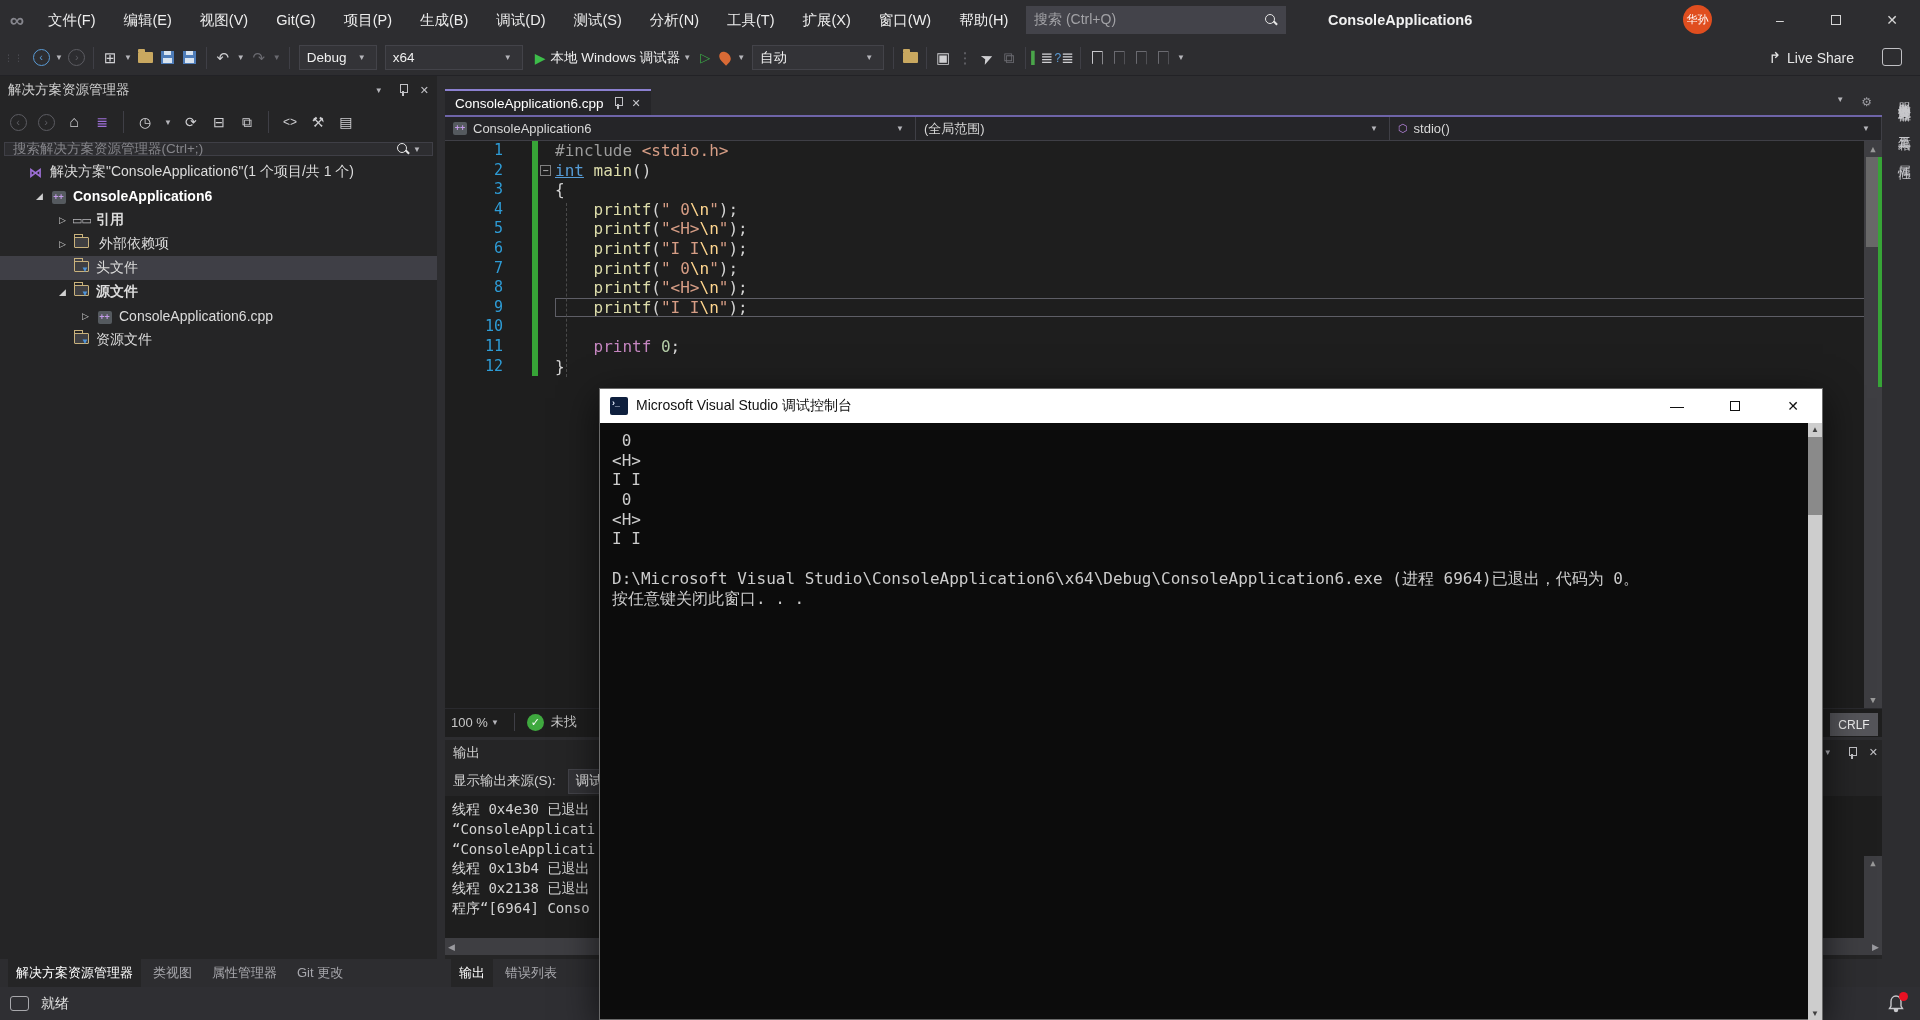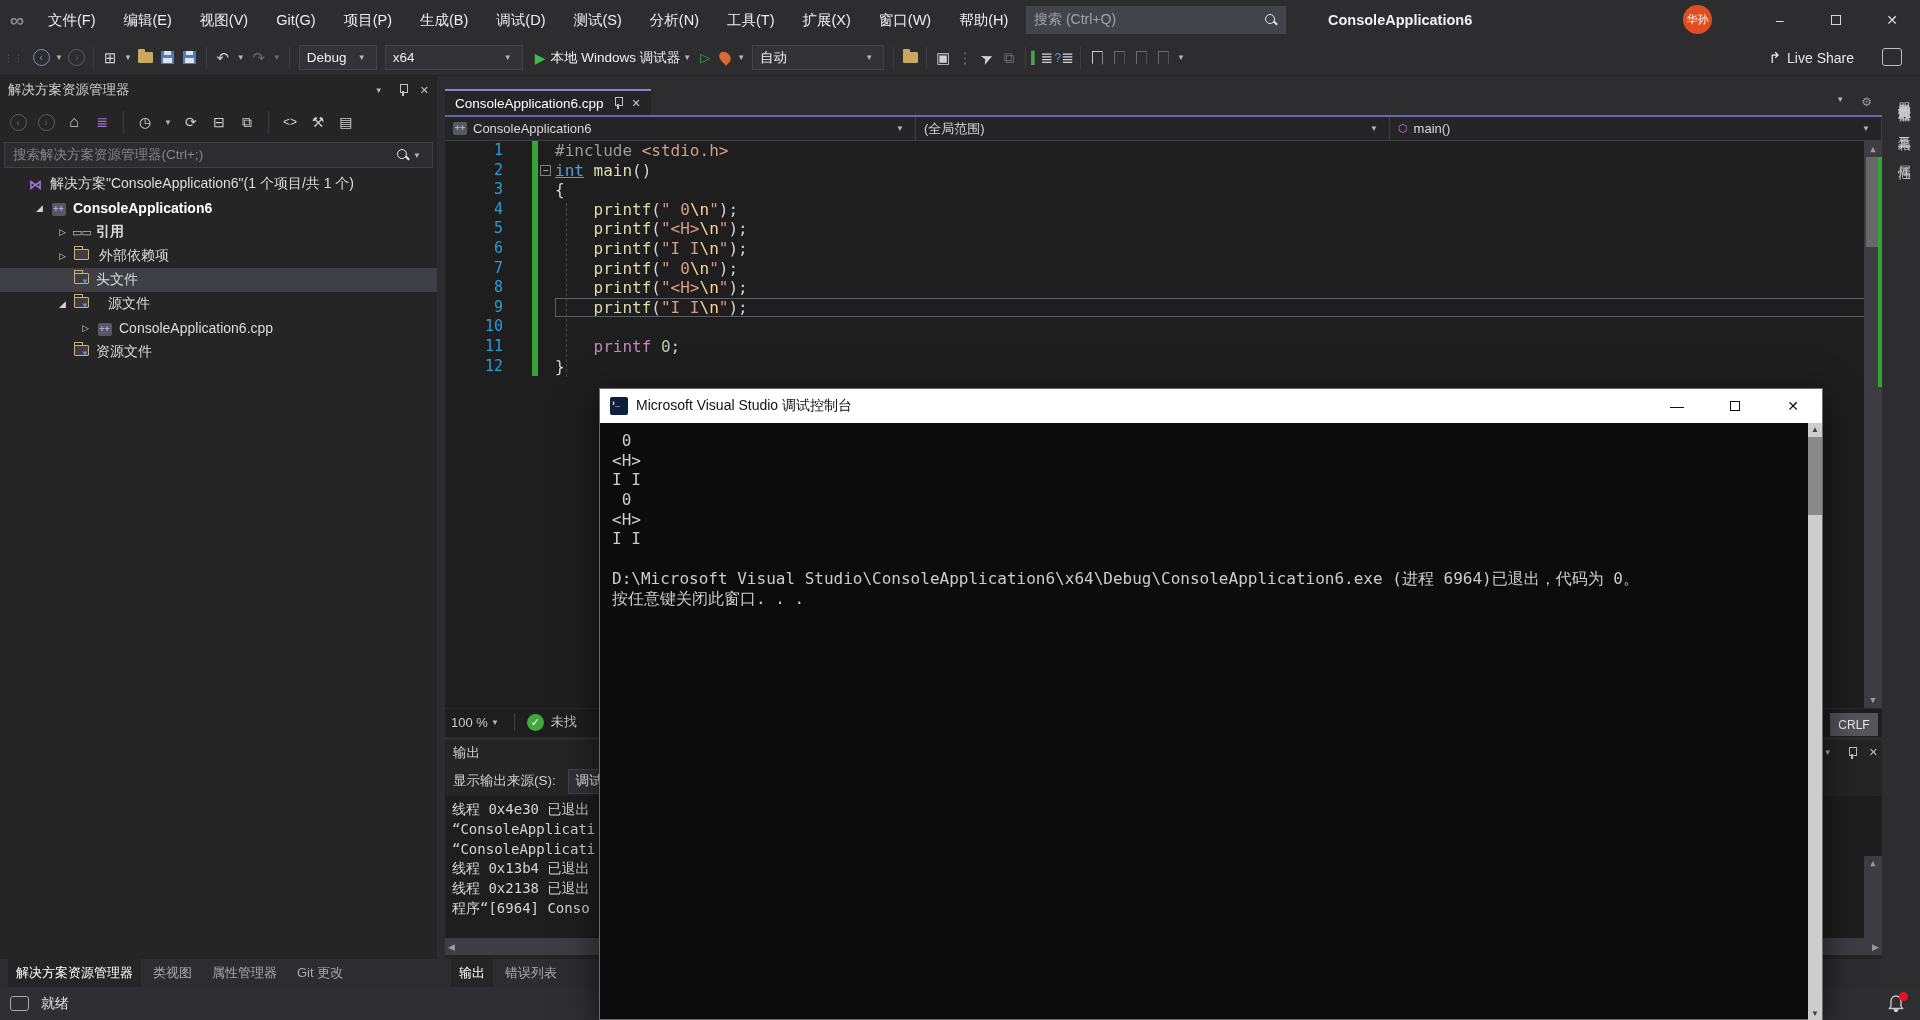--- a/index.html
+++ b/index.html
@@ -52,21 +52,21 @@
 
   
   .se { position:absolute; left:0; top:76px; width:437px; height:883px; background:#252526; }
   .se-head { height:28px; display:flex; align-items:center; padding:0 8px; font-size:13.5px; color:#d0d0d0; }
   .se-headbtns { margin-left:auto; display:flex; gap:12px; color:#c2c2c6; font-size:11px; align-items:center; }
   .pin { position:relative; width:10px; height:12px; }
   .pin::before { content:""; position:absolute; left:2px; top:0; width:6px; height:7px; border:1.4px solid #c2c2c6; }
   .pin::after { content:""; position:absolute; left:4.5px; top:7px; width:1.4px; height:5px; background:#c2c2c6; }
   .se-tools { height:36px; display:flex; align-items:center; padding:0 6px; gap:4px; color:#c8c8cc; }
   .se-tools .tbtn { font-size:14px; min-width:24px; }
-  .se-search { margin:2px 4px; height:26px; background:#2d2d30; border:1px solid #3f3f46; display:flex; align-items:center; padding:0 8px; }
+  .se-search { margin:2px 4px; height:14px; background:#2d2d30; border:1px solid #3f3f46; display:flex; align-items:center; padding:0 8px; }
   .se-search .ph { flex:1; color:#85858a; font-size:13.5px; }
   .tree { margin-top:4px; }
   .trow { height:24px; display:flex; align-items:center; font-size:14px; color:#dcdcdc; white-space:nowrap; }
   .trow.sel { background:#3f3f46; }
   .arrow { width:17px; text-align:center; font-size:9px; color:#d0d0d0; }
   .ticon { width:21px; text-align:center; font-size:12px; position:relative; }
   .ic-solution { color:#9d6fd6; font-weight:bold; font-size:13px; }
   .ic-box { display:inline-block; width:14px; height:13px; background:#555a5f; border-radius:2px; color:#c39ae8; font-size:9px; font-weight:bold; line-height:13px; }
   .ic-folder { display:inline-block; position:relative; width:15px; height:11px; background:#3f3f42; border:1px solid #c9b27c; border-radius:1px; }
   .ic-folder::before { content:""; position:absolute; left:-1px; top:-4px; width:7px; height:3px; border:1px solid #c9b27c; border-bottom:none; }
@@ -325,21 +325,21 @@
           <span style="margin-left: 7px;">外部依赖项</span>
         </div>
         <div class="trow sel" style="padding-left: 54px;">
           <span class="arrow"></span>
           <span class="ticon"><span class="ic-folder"><span class="ic-funnel">▼</span></span></span>
           <span style="margin-left: 4px;">头文件</span>
         </div>
         <div class="trow" style="padding-left: 54px;">
           <span class="arrow">◢</span>
           <span class="ticon"><span class="ic-folder"><span class="ic-funnel">▼</span></span></span>
-          <span style="margin-left: 16px;">源文件</span>
+          <span style="margin-left: 4px; font-weight: bold;">源文件</span>
         </div>
         <div class="trow" style="padding-left: 77px;">
           <span class="arrow">▷</span>
           <span class="ticon"><span class="ic-box">++</span></span>
           <span style="margin-left: 4px;">ConsoleApplication6.cpp</span>
         </div>
         <div class="trow" style="padding-left: 54px;">
           <span class="arrow"></span>
           <span class="ticon"><span class="ic-folder"><span class="ic-funnel">▼</span></span></span>
           <span style="margin-left: 4px;">资源文件</span>
@@ -371,21 +371,21 @@
         <span class="ic-box" style="text-align:center;">++</span>
         <span>ConsoleApplication6</span>
         <span class="caret">▼</span>
       </div>
       <div class="navsec ns2">
         <span>(全局范围)</span>
         <span class="caret">▼</span>
       </div>
       <div class="navsec ns3">
         <span class="cube">⬡</span>
-        <span>main()</span>
+        <span>stdio()</span>
         <span class="caret">▼</span>
       </div>
     </div>
     <div class="codewrap" id="codewrap">
       <div class="indent-guide"></div>
       <div class="vscroll">
         <span class="arr" style="top:3px;">▲</span>
         <div class="thumb"></div>
         <div class="gmark"></div>
         <span class="arr" style="bottom:3px;">▼</span>

